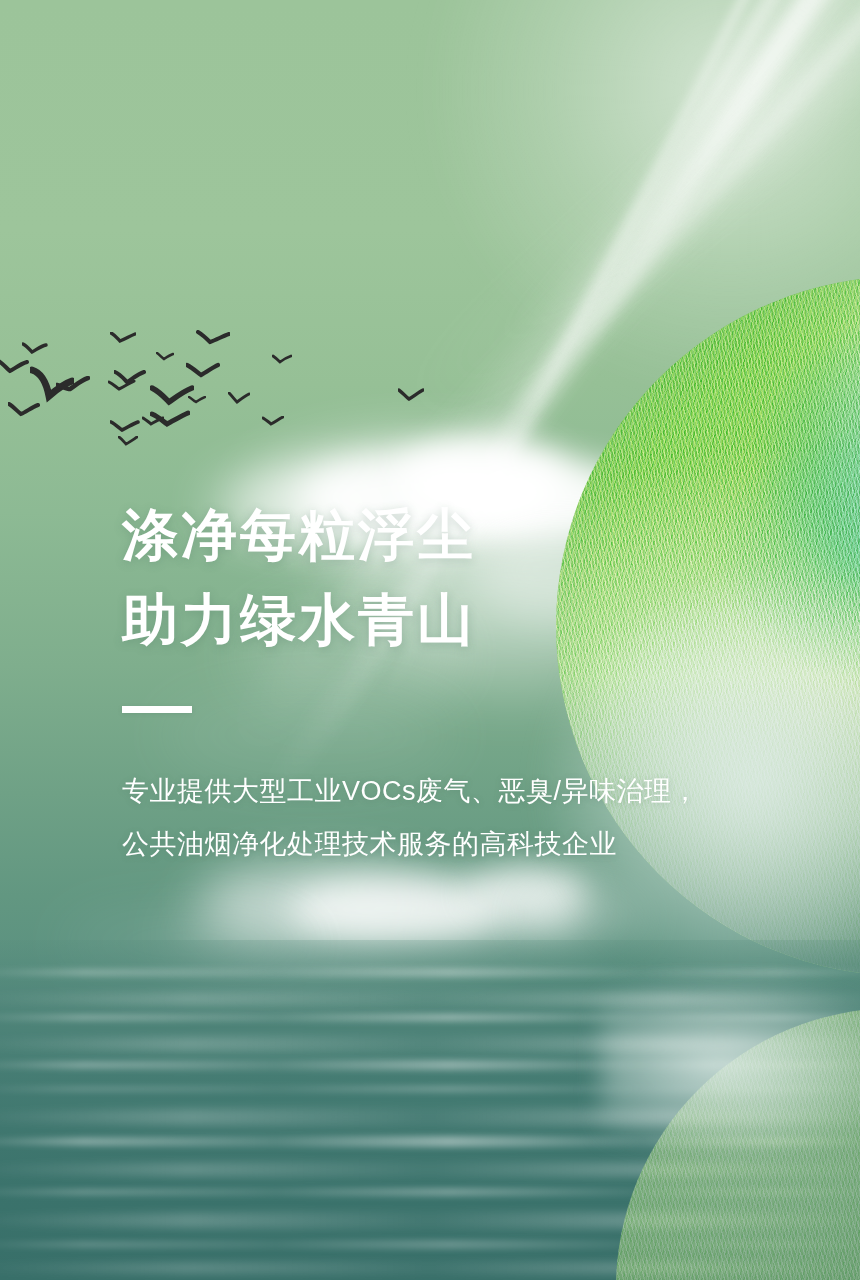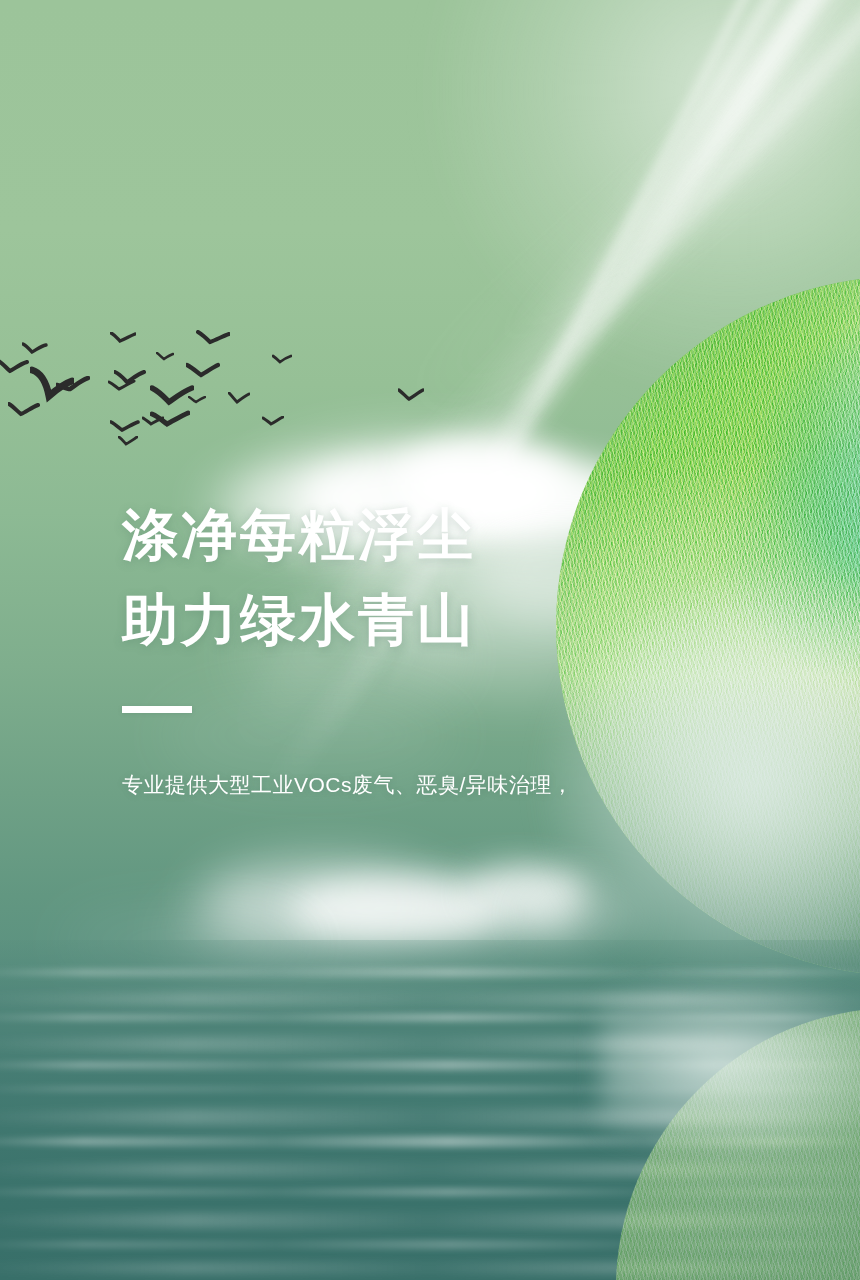--- a/index.html
+++ b/index.html
@@ -161,21 +161,21 @@
     color:#ffffff;font-weight:bold;font-size:56px;line-height:1.52;
     letter-spacing:3px;
     text-shadow:0 2px 10px rgba(70,110,90,.28);
     white-space:nowrap;
   }
   .divider{
     width:70px;height:7px;background:#ffffff;margin-top:44px;margin-bottom:52px;
     box-shadow:0 1px 4px rgba(70,110,90,.18);
   }
   .sub{
-    color:#ffffff;font-size:21px;line-height:1.95;letter-spacing:.5px;
+    color:#ffffff;font-size:27px;line-height:1.95;letter-spacing:.5px;
     text-shadow:0 1px 6px rgba(70,110,90,.30);
     white-space:nowrap;
   }
 </style>
 </head>
 <body>
 
 <div id="stage">
 
   <div class="rays">
@@ -349,15 +349,16 @@
           <path d="M1 1 C4 3 6 6 8 8 C12 6 16 3 19 1" stroke="#2B2B2B" stroke-width="2.8" fill="none" stroke-linecap="round"></path>
         </svg>
     </div>
   </div>
 
   <div class="content">
     <div class="headline">涤净每粒浮尘</div>
     <div class="headline">助力绿水青山</div>
     <div class="divider"></div>
     <div class="sub">专业提供大型工业VOCs废气、恶臭/异味治理，</div>
+    <div class="sub">公共油烟净化处理技术服务的高科技企业</div>
   </div>
 
 </div>
 
 </body></html>

